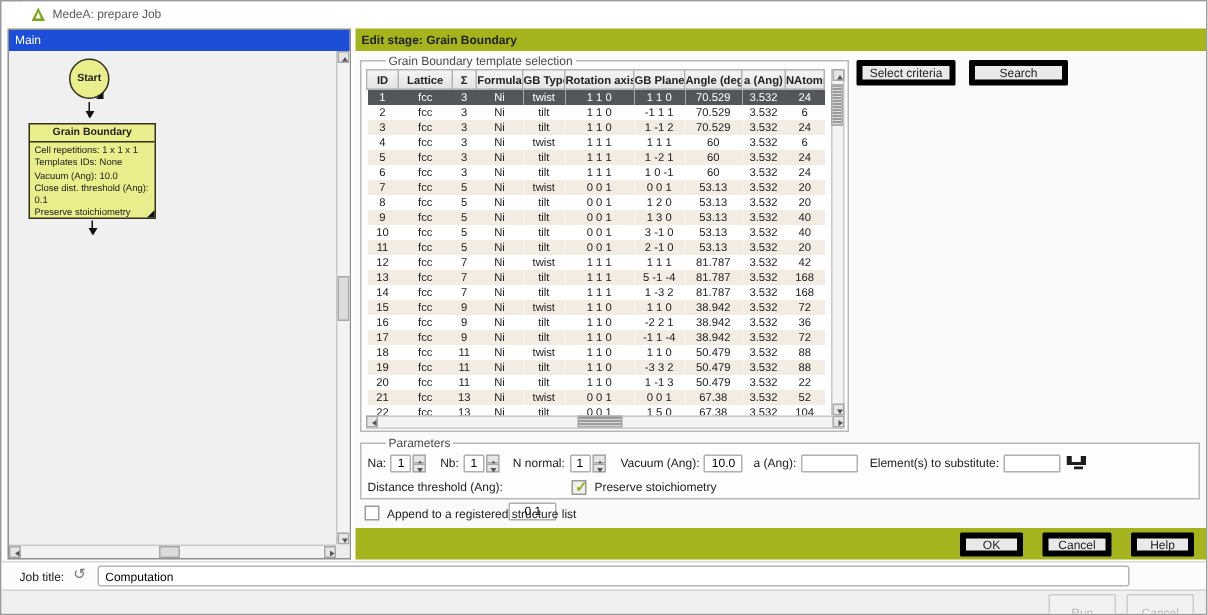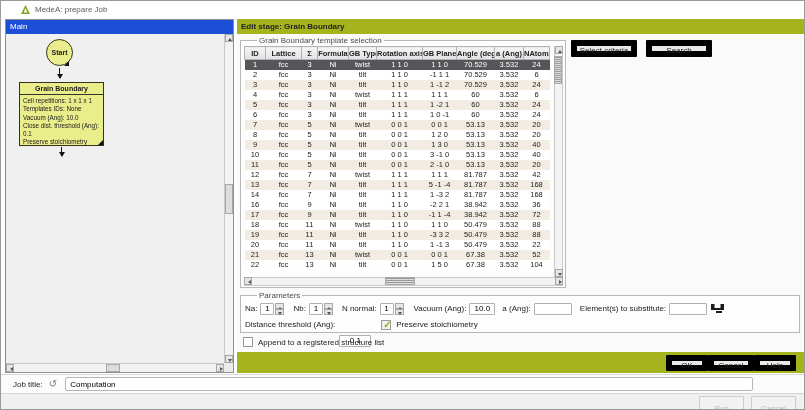--- a/index.html
+++ b/index.html
@@ -82,21 +82,21 @@
   .gb-table th:nth-child(3){width:16px}  .gb-table th:nth-child(4){width:31px}
   .gb-table th:nth-child(5){width:28px}  .gb-table th:nth-child(6){width:46px}
   .gb-table th:nth-child(7){width:34px}  .gb-table th:nth-child(8){width:38px}
   .gb-table th:nth-child(9){width:29px}  .gb-table th:nth-child(10){width:26px}
   .tbl-vscroll { position:absolute; right:0; top:0; bottom:0; width:9px;
                  background:#f3f3f3; border:1px solid #c9c9c9; }
   .tbl-hscroll { position:absolute; left:3px; right:2px; bottom:1px; height:9px;
                  background:#f3f3f3; border:1px solid #c9c9c9; }
   .grip { background-image:repeating-linear-gradient(#9a9a9a 0 1px, transparent 1px 2px); }
 
-  .btn { position:absolute; height:17px; background:#e9e9e9; border:6px solid #000000;
+  .btn { position:absolute; height:17px; background:#e9e9e9; border:4px solid #000000;
          font-size:8px; font-family:inherit; color:#222; border-radius:1px; }
   .btn-select { left:334px; top:6px; width:66px; }
   .btn-search { left:409px; top:6px; width:66px; }
 
   .params-group { left:3px; top:257px; width:560px; height:42px; background:#fafafa; }
   .prow { display:flex; align-items:center; padding:0 4px; height:15px; margin-top:1px; }
   .prow label { white-space:nowrap; }
   .field { height:12px; border:1px solid #b0b0b0; background:#fff; text-align:center;
            font-size:8px; font-family:inherit; padding:0 1px; border-radius:1px; }
   .spin { display:inline-flex; flex-direction:column; margin-left:1px; }
@@ -108,21 +108,21 @@
 
   .checkbox { display:inline-block; width:10px; height:10px; background:#fff;
               border:1px solid #9a9a9a; position:relative; vertical-align:middle; }
   .checkbox.checked { background:#f1f1ec; }
   .checkbox.checked .mark { position:absolute; left:1px; top:-2px; color:#93ac1e;
                             font-size:10px; font-weight:bold; }
   .append-row { position:absolute; left:6px; top:303px; display:flex; align-items:center; gap:5px; }
 
   .action-bar { position:absolute; left:0; top:318px; width:100%; height:21px;
                 background:#a5b41c; display:flex; align-items:center;
-                justify-content:flex-end; padding-right:8px; }
+                justify-content:flex-end; gap:13px; padding-right:8px; }
   .action-bar .abtn { position:static; height:16px; }
   .abtn-ok { width:42px; } .abtn-cancel { width:46px; } .abtn-help { width:42px; }
 
   
   .jobbar { position:absolute; left:0; top:373px; width:100%; height:19px;
             background:#fcfcfc; border-top:1px solid #d8d8d8;
             display:flex; align-items:center; }
   .jobbar .jlabel { margin-left:12px; color:#222; }
   .undo-icon { margin-left:6px; color:#777; font-size:10px; line-height:10px; }
   .job-input { margin-left:8px; width:688px; height:14px; border:1px solid #b5b5b5;
@@ -369,20 +369,32 @@
                   <td>14</td>
                   <td>fcc</td>
                   <td>7</td>
                   <td>Ni</td>
                   <td>tilt</td>
                   <td>1 1 1</td>
                   <td>1 -3 2</td>
                   <td>81.787</td>
                   <td>3.532</td>
                   <td>168</td>
+                </tr>
+                <tr class="odd">
+                  <td>15</td>
+                  <td>fcc</td>
+                  <td>9</td>
+                  <td>Ni</td>
+                  <td>twist</td>
+                  <td>1 1 0</td>
+                  <td>1 1 0</td>
+                  <td>38.942</td>
+                  <td>3.532</td>
+                  <td>72</td>
                 </tr>
                 <tr class="even">
                   <td>16</td>
                   <td>fcc</td>
                   <td>9</td>
                   <td>Ni</td>
                   <td>tilt</td>
                   <td>1 1 0</td>
                   <td>-2 2 1</td>
                   <td>38.942</td>

